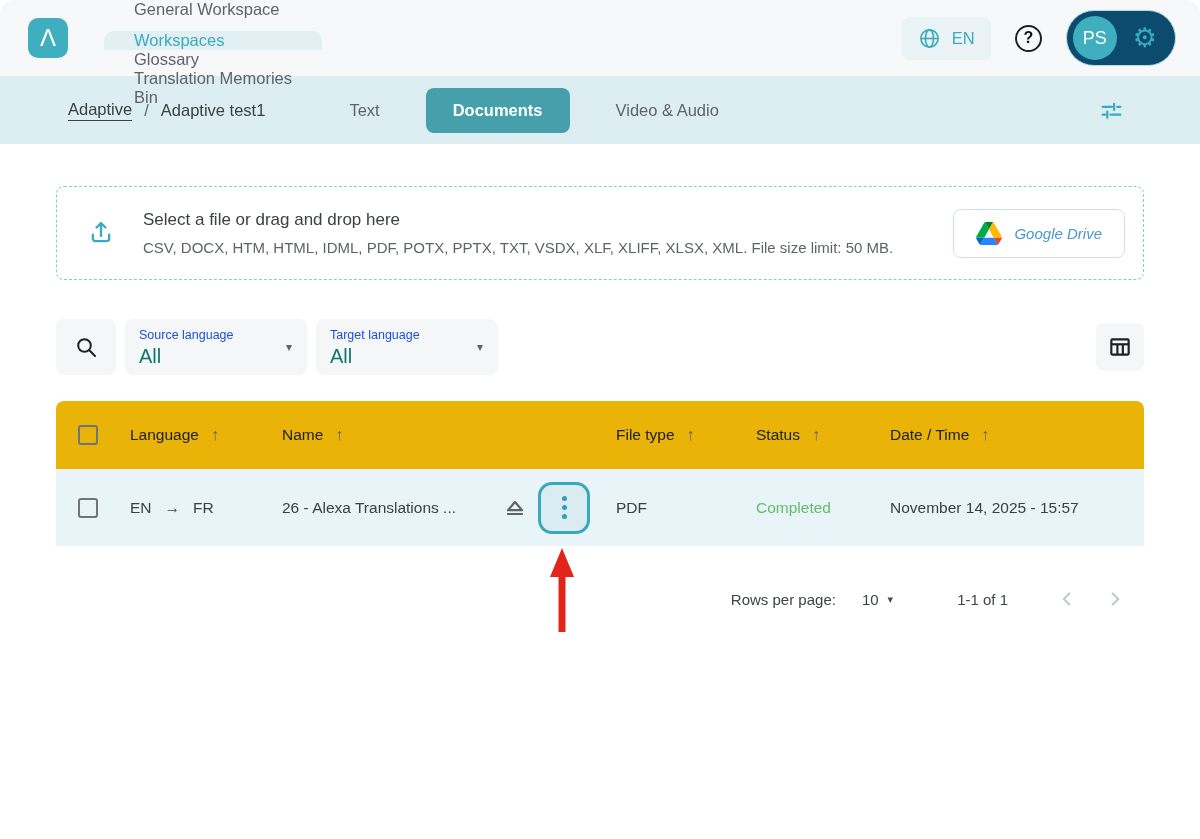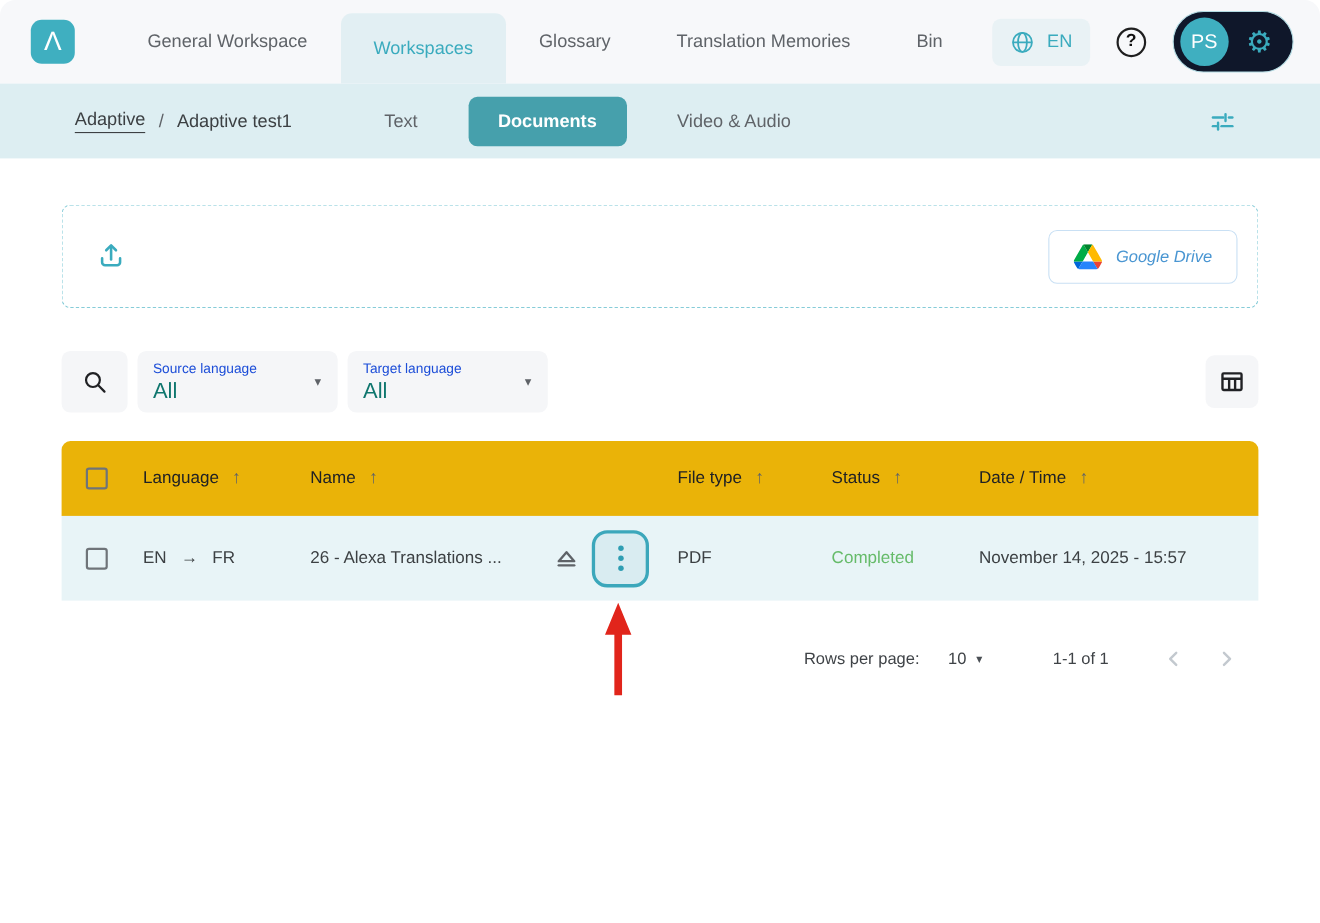--- a/index.html
+++ b/index.html
@@ -28,21 +28,21 @@
   }
   .logo {
     align-self: center;
     width: 40px; height: 40px;
     border-radius: 10px;
     background: #3fafc0;
     color: #ffffff;
     display: flex; align-items: center; justify-content: center;
     font-size: 24px; font-weight: 400;
   }
-  .mainnav { display: flex; align-items: stretch; margin-left: 36px; }
+  .mainnav { display: flex; align-items: stretch; margin-left: 36px; flex-direction: column; }
   .nav-item {
     display: flex; align-items: center;
     padding: 0 30px;
     font-size: 16.5px;
     color: #5f6368;
     white-space: nowrap;
   }
   .nav-item.active {
     background: #e2eff3;
     color: #3aabbe;
@@ -63,21 +63,21 @@
     border: 2.5px solid #1f1f1f;
     border-radius: 50%;
     display: flex; align-items: center; justify-content: center;
     font-size: 16px; font-weight: 700; color: #111;
   }
   .avatar-pill {
     display: flex; align-items: center; gap: 16px;
     border: 1px solid #b3dbe3;
     border-radius: 999px;
     padding: 5px 18px 5px 6px;
-    background: #0f172a;
+    background: #0c4a6e;
   }
   .avatar {
     width: 44px; height: 44px; border-radius: 50%;
     background: #3fafc0; color: #fff;
     display: flex; align-items: center; justify-content: center;
     font-size: 18px; font-weight: 500;
   }
   .gear-glyph { color: #3aabbe; font-size: 27px; line-height: 1; }
 
   
@@ -278,20 +278,24 @@
   </div>
 
   <main class="content" data-interactable="false">
 
     <section class="upload-box" data-interactable="true">
       <svg data-interactable="false" viewBox="0 0 24 24" width="28" height="28" fill="none" stroke="#3aabbe" stroke-width="2" stroke-linecap="round" stroke-linejoin="round">
         <path d="M12 14.5V4"></path>
           <path d="M8.2 7.3 12 3.5l3.8 3.8"></path>
         <path d="M5 13.5v3.2a2.3 2.3 0 0 0 2.3 2.3h9.4a2.3 2.3 0 0 0 2.3-2.3v-3.2"></path>
       </svg>
+      <div class="upload-texts" data-interactable="false">
+        <div class="upload-title" data-interactable="false">Select a file or drag and drop here</div>
+        <div class="upload-sub" data-interactable="false">CSV, DOCX, HTM, HTML, IDML, PDF, POTX, PPTX, TXT, VSDX, XLF, XLIFF, XLSX, XML. File size limit: 50 MB.</div>
+      </div>
       <button class="gdrive-btn" data-interactable="true">
         <svg data-interactable="false" viewBox="0 0 87.3 78" width="26" height="23">
           <path fill="#0066da" d="m6.6 66.85 3.85 6.65c.8 1.4 1.95 2.5 3.3 3.3l13.75-23.8h-27.5c0 1.55.4 3.1 1.2 4.5z"></path>
           <path fill="#00ac47" d="m43.65 25-13.75-23.8c-1.35.8-2.5 1.9-3.3 3.3l-25.4 44a9.06 9.06 0 0 0-1.2 4.5h27.5z"></path>
           <path fill="#ea4335" d="m73.55 76.8c1.35-.8 2.5-1.9 3.3-3.3l1.6-2.75 7.65-13.25c.8-1.4 1.2-2.95 1.2-4.5h-27.5l5.85 11.5z"></path>
           <path fill="#00832d" d="m43.65 25 13.75-23.8c-1.35-.8-2.9-1.2-4.5-1.2h-18.5c-1.6 0-3.15.45-4.5 1.2z"></path>
           <path fill="#2684fc" d="m59.8 53h-32.3l-13.75 23.8c1.35.8 2.9 1.2 4.5 1.2h50.8c1.6 0 3.15-.45 4.5-1.2z"></path>
           <path fill="#ffba00" d="m73.4 26.5-12.7-22c-.8-1.4-1.95-2.5-3.3-3.3l-13.75 23.8 16.15 28h27.45c0-1.55-.4-3.1-1.2-4.5z"></path>
         </svg>
         <span class="gdrive-label" data-interactable="false">Google Drive</span>

